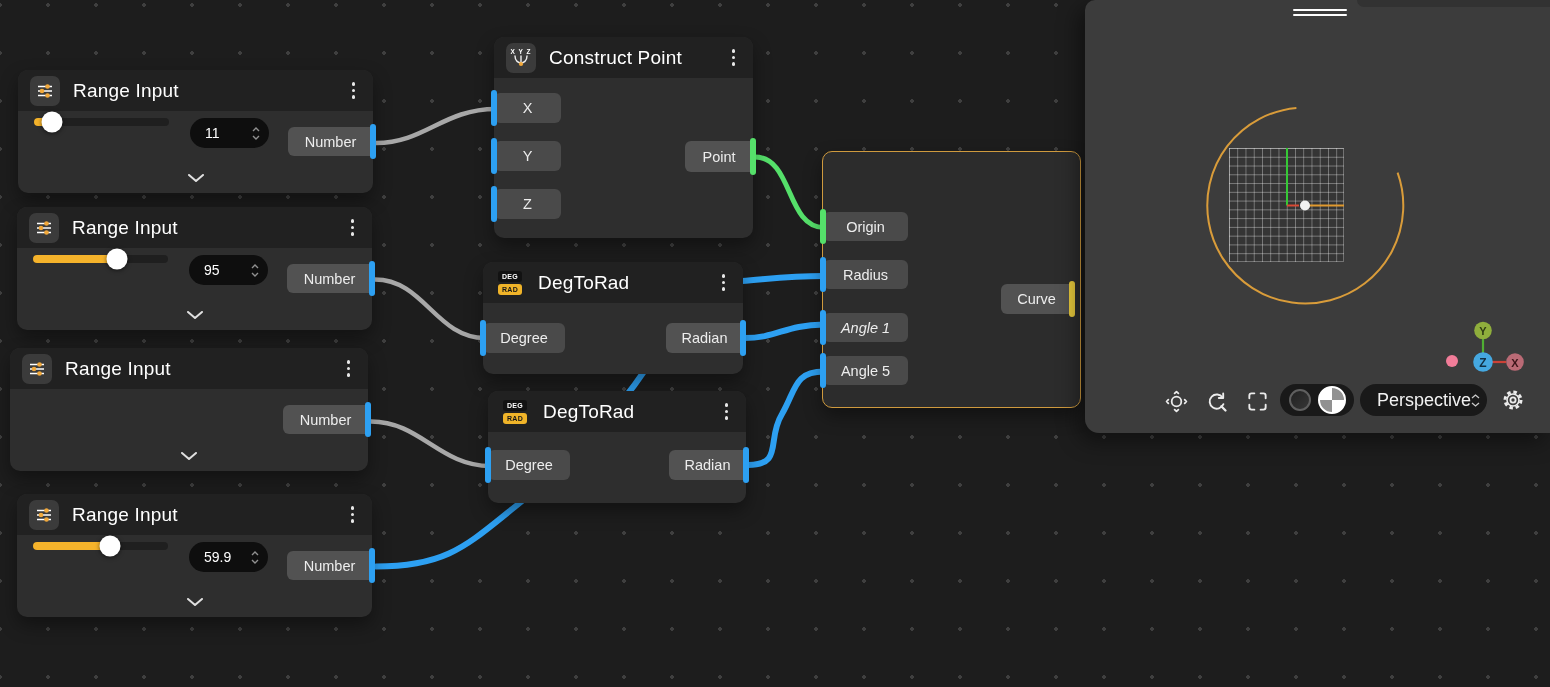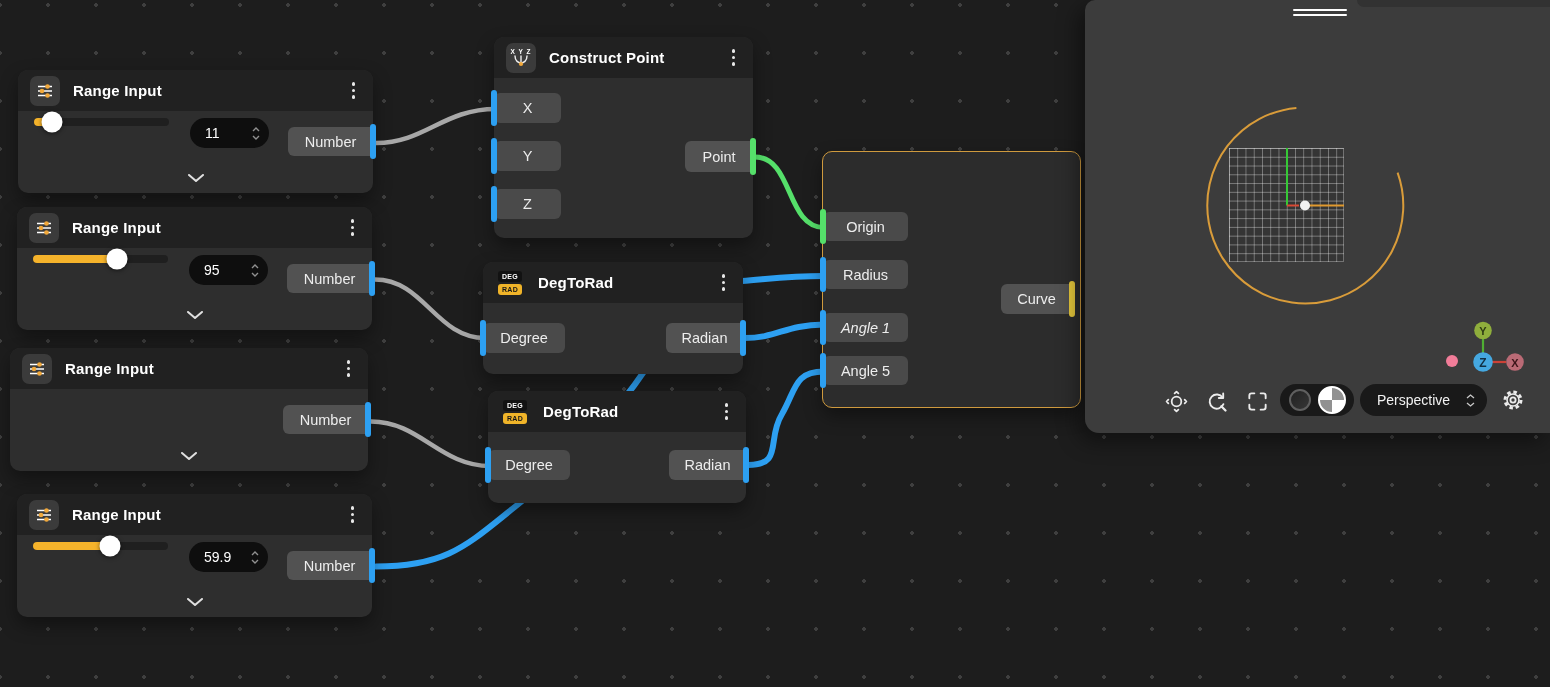--- a/index.html
+++ b/index.html
@@ -14,21 +14,21 @@
   #wires { position:absolute; inset:0; z-index:1; }
   #wires path { fill:none; stroke-linecap:round; }
 
   
   .node { position:absolute; background:#2e2e2e; border-radius:10px; z-index:2;
           box-shadow:0 8px 18px rgba(0,0,0,.38); }
   .node-header { display:flex; align-items:center; gap:13px; height:41px;
                  background:#212121; border-radius:10px 10px 0 0; padding:0 12px; }
   .icon-tile { width:30px; height:30px; background:#3b3b3b; border-radius:7px;
                display:flex; flex-direction:column; align-items:center; justify-content:center; flex:0 0 auto; }
-  .node-title { color:#fff; font-size:15px; font-weight:700; letter-spacing:.2px; white-space:nowrap; }
+  .node-title { color:#fff; font-size:19px; font-weight:400; letter-spacing:.2px; white-space:nowrap; }
   .kebab { margin-left:auto; display:flex; flex-direction:column; gap:3px; padding:5px 6px; cursor:pointer; }
   .kebab i { width:3.5px; height:3.5px; border-radius:50%; background:#e8e8e8; }
 
   .socket { position:absolute; background:#4a4a4a; color:#ededed; font-size:14.5px;
             display:flex; align-items:center; justify-content:center; border-radius:6px; cursor:crosshair; }
   .socket.out { background:#525252; }
   .pin { position:absolute; width:6px; top:-3px; bottom:-3px; border-radius:3px; cursor:crosshair; }
   .pin.l { left:-3px; } .pin.r { right:-3px; }
   .pin.blue { background:#2da0f2; } .pin.green { background:#55e06a; }
   .pin.yellow { background:#e4c63b; }
@@ -74,21 +74,21 @@
   .tb-btn { background:none; border:none; cursor:pointer; padding:0; display:flex; align-items:center; justify-content:center; }
   .tb-icon { position:absolute; width:30px; height:30px; }
   .toggle-pill { position:absolute; left:195px; top:0; width:74px; height:32px; background:#191919;
                  border-radius:16px; display:flex; align-items:center; padding:0 2px 0 9px; gap:7px; cursor:pointer; }
   .tog-off { width:22px; height:22px; border-radius:50%; border:2px solid #5f5f5f;
              background:linear-gradient(135deg, rgba(255,255,255,.04), rgba(255,255,255,.12)); }
   .tog-on { width:28px; height:28px; border-radius:50%; border:2.5px solid #fff;
             background:conic-gradient(#919191 0 25%, #fff 25% 50%, #919191 50% 75%, #fff 75%); }
   .persp { position:absolute; left:275px; top:0; width:127px; height:32px; background:#191919; border-radius:16px;
            display:flex; align-items:center; padding:0 12px 0 17px; cursor:pointer; border:none; }
-  .persp .lbl { flex:1; color:#f2f2f2; font-size:14px; text-align:left; }
+  .persp .lbl { flex:1; color:#f2f2f2; font-size:18px; text-align:left; }
   .gear-btn { position:absolute; left:413px; top:1px; width:30px; height:30px; }
 
   svg text { font-family:"Liberation Sans", sans-serif; }
 </style>
 </head>
 <body>
 
 <div id="stage">
 
   <svg id="wires" viewBox="0 0 1550 687">

